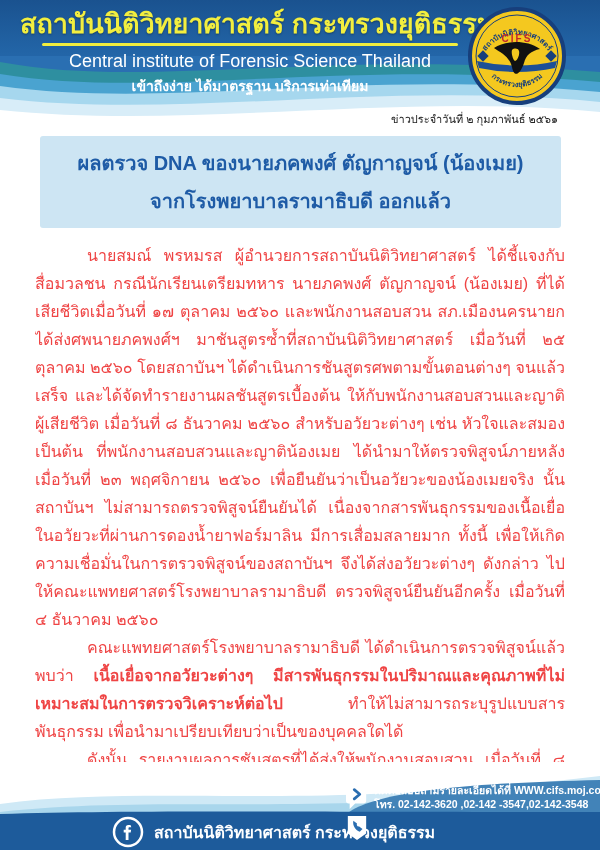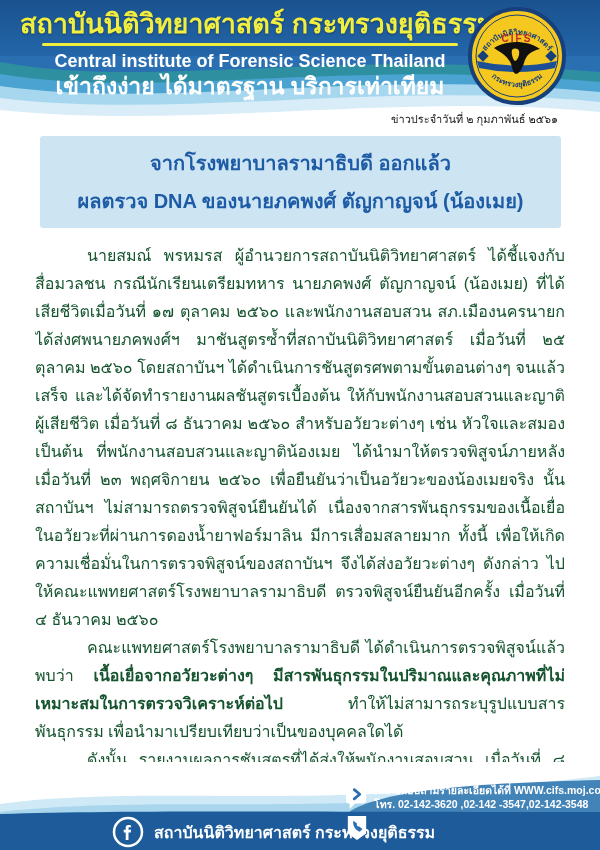--- a/index.html
+++ b/index.html
@@ -14,40 +14,40 @@
     position:absolute;top:0;left:0;width:600px;height:92px;
     background:linear-gradient(180deg,#1a528f 0%,#2264a6 55%,#2a6fb2 100%);
   }
   .header-waves{position:absolute;top:56px;left:0;width:600px;height:70px;}
   .header-text{position:absolute;top:8px;left:20px;width:460px;text-align:center;}
   .hdr-thai{
     font-size:27px;font-weight:bold;color:#f2ee3f;line-height:32px;
     text-shadow:0 1px 2px rgba(0,0,0,.35);white-space:nowrap;
   }
   .hdr-underline{height:3px;background:#f2ee3f;margin:3px 22px 4px 22px;border-radius:2px;}
-  .hdr-eng{font-size:18px;font-weight:bold;color:#ffffff;line-height:22px;white-space:nowrap;}
-  .hdr-tag{font-size:23px;font-weight:bold;color:#ffffff;line-height:22px;margin-top:3px;white-space:nowrap;}
+  .hdr-eng{font-size:18px;font-weight:normal;color:#ffffff;line-height:22px;white-space:nowrap;}
+  .hdr-tag{font-size:14px;font-weight:bold;color:#ffffff;line-height:22px;margin-top:3px;white-space:nowrap;}
   .logo{position:absolute;top:6px;right:33px;width:100px;height:100px;}
   
   .date-line{
     position:absolute;top:110px;right:42px;font-size:11px;color:#222222;
   }
   
   .headline-box{
     position:absolute;top:136px;left:40px;width:521px;height:92px;
     background:#cde5f3;border-radius:3px;
     display:flex;flex-direction:column;justify-content:space-evenly;align-items:center;
   }
   .headline-line{
     color:#1e5ba6;font-weight:bold;font-size:20px;line-height:24px;text-align:center;
   }
   
   .body-text{
     position:absolute;top:242px;left:35px;width:530px;height:520px;overflow:hidden;
-    font-size:16px;line-height:28px;color:#14532d;text-align:justify;text-align-last:left;
+    font-size:16px;line-height:28px;color:#ef4444;text-align:justify;text-align-last:left;
   }
   .body-text p{margin:0;text-indent:52px;}
   .bold{font-weight:bold;margin-top:8px;}
   
   .footer-svg{position:absolute;left:0;top:768px;width:600px;height:82px;}
   .fb-row{
     position:absolute;left:112px;top:814px;height:36px;display:flex;align-items:center;gap:10px;
   }
   .fb-icon{width:32px;height:32px;flex:0 0 auto;}
   .fb-label{color:#ffffff;font-weight:bold;font-size:16px;white-space:nowrap;}
@@ -100,22 +100,22 @@
     <path d="M27,42 C38,35 58,33 73,43 C64,45 59,49 57,57 C53,69 47,72 45,61 C42,50 34,47 27,42 Z
              M45,44 C47,42 51,42 52,45 C53,49 50,55 48,55 C46,54 44,47 45,44 Z" fill="#111111" fill-rule="evenodd"></path>
     <text font-size="7.5" fill="#173f7c" font-weight="bold">
       <textPath href="#arcBot" startOffset="50%" text-anchor="middle">กระทรวงยุติธรรม</textPath>
     </text>
   </svg>
 
   <div class="date-line">ข่าวประจำวันที่ ๒ กุมภาพันธ์ ๒๕๖๑</div>
 
   <div class="headline-box">
+    <div class="headline-line">ผลตรวจ DNA ของนายภคพงศ์ ตัญกาญจน์ (น้องเมย)</div>
     <div class="headline-line">จากโรงพยาบาลรามาธิบดี ออกแล้ว</div>
-    <div class="headline-line">ผลตรวจ DNA ของนายภคพงศ์ ตัญกาญจน์ (น้องเมย)</div>
   </div>
 
   <div class="body-text">
     <p><span>นายสมณ์ พรหมรส ผู้อำนวยการสถาบันนิติวิทยาศาสตร์ ได้ชี้แจงกับสื่อมวลชน กรณีนักเรียนเตรียมทหาร นายภคพงศ์ ตัญกาญจน์ (น้องเมย) ที่ได้เสียชีวิตเมื่อวันที่ ๑๗ ตุลาคม ๒๕๖๐ และพนักงานสอบสวน สภ.เมืองนครนายก ได้ส่งศพนายภคพงศ์ฯ มาชันสูตรซ้ำที่สถาบันนิติวิทยาศาสตร์ เมื่อวันที่ ๒๕ ตุลาคม ๒๕๖๐ โดยสถาบันฯ ได้ดำเนินการชันสูตรศพตามขั้นตอนต่างๆ จนแล้วเสร็จ และได้จัดทำรายงานผลชันสูตรเบื้องต้น ให้กับพนักงานสอบสวนและญาติผู้เสียชีวิต เมื่อวันที่ ๘ ธันวาคม ๒๕๖๐ สำหรับอวัยวะต่างๆ เช่น หัวใจและสมอง เป็นต้น ที่พนักงานสอบสวนและญาติน้องเมย ได้นำมาให้ตรวจพิสูจน์ภายหลัง เมื่อวันที่ ๒๓ พฤศจิกายน ๒๕๖๐ เพื่อยืนยันว่าเป็นอวัยวะของน้องเมยจริง นั้น สถาบันฯ ไม่สามารถตรวจพิสูจน์ยืนยันได้ เนื่องจากสารพันธุกรรมของเนื้อเยื่อในอวัยวะที่ผ่านการดองน้ำยาฟอร์มาลิน มีการเสื่อมสลายมาก ทั้งนี้ เพื่อให้เกิดความเชื่อมั่นในการตรวจพิสูจน์ของสถาบันฯ จึงได้ส่งอวัยวะต่างๆ ดังกล่าว ไปให้คณะแพทยศาสตร์โรงพยาบาลรามาธิบดี ตรวจพิสูจน์ยืนยันอีกครั้ง เมื่อวันที่ ๔ ธันวาคม ๒๕๖๐</span></p>
     <p><span>คณะแพทยศาสตร์โรงพยาบาลรามาธิบดี ได้ดำเนินการตรวจพิสูจน์แล้ว พบว่า </span><span class="bold">เนื้อเยื่อจากอวัยวะต่างๆ มีสารพันธุกรรมในปริมาณและคุณภาพที่ไม่เหมาะสมในการตรวจวิเคราะห์ต่อไป</span><span> ทำให้ไม่สามารถระบุรูปแบบสารพันธุกรรม เพื่อนำมาเปรียบเทียบว่าเป็นของบุคคลใดได้</span></p>
     <p><span>ดังนั้น รายงานผลการชันสูตรที่ได้ส่งให้พนักงานสอบสวน เมื่อวันที่ ๘ ธันวาคม ๒๕๖๐ ถือเป็นรายงานฉบับสมบูรณ์แล้ว โดยสถาบันนิติวิทยาศาสตร์ จะให้คณะกรรมการแพทย์ของสถาบันฯ แจ้งผลการตรวจ DNA ดังกล่าว ให้ญาติน้องเมยทราบ พร้อมทั้งแจ้งพนักงานสอบสวน สภ.เมืองนครนายก เพื่อพิจารณาดำเนินการตามขั้นตอนต่อไป</span></p>
   </div>
 
   <svg class="footer-svg" viewBox="0 0 600 82" preserveAspectRatio="none">
     <rect x="0" y="0" width="600" height="82" fill="#ffffff"></rect>

